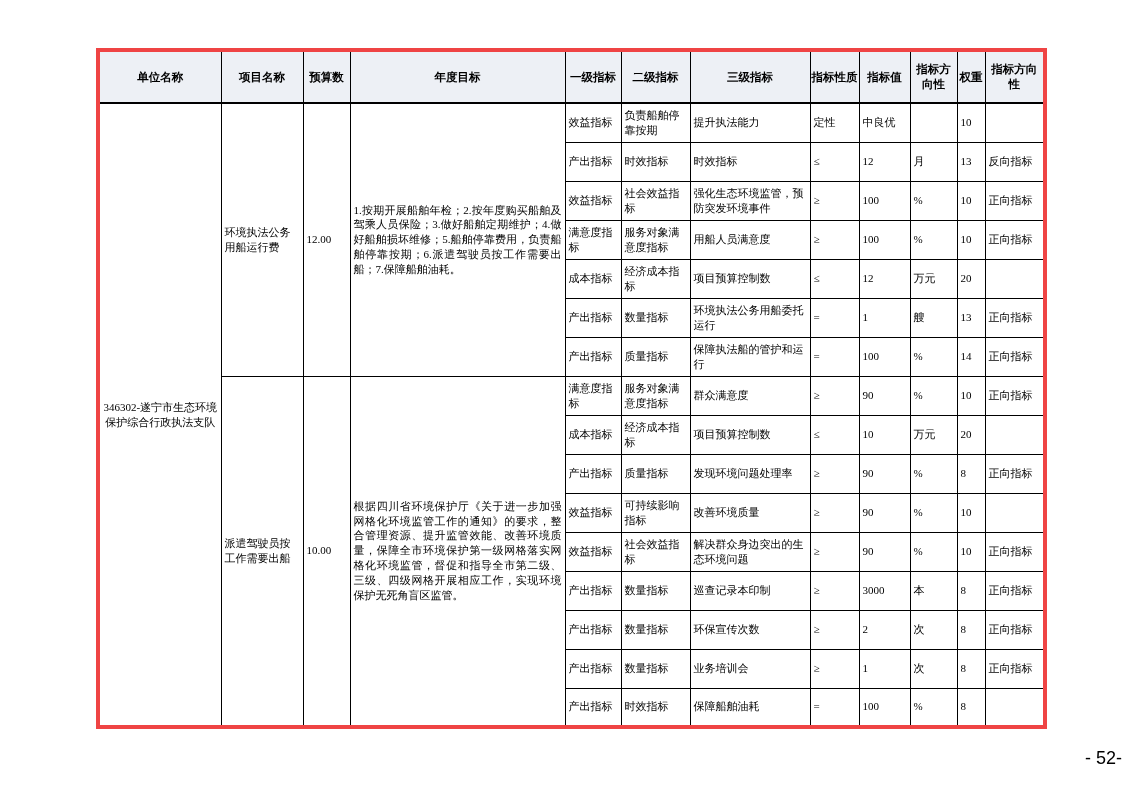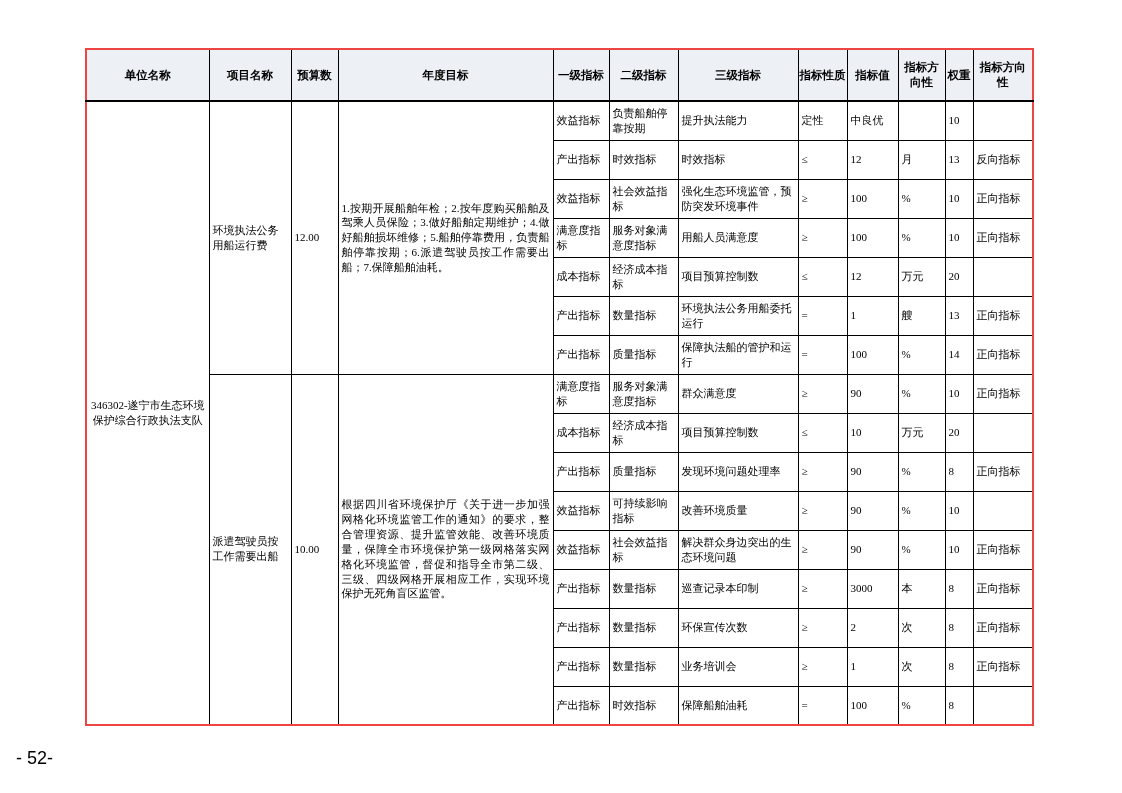--- a/index.html
+++ b/index.html
@@ -10,26 +10,26 @@
   }
   .sheet {
     position: relative;
     width: 1122px;
     height: 793px;
     background: #ffffff;
     overflow: hidden;
   }
   table.perf-table {
     position: absolute;
-    left: 85px;
+    left: 96px;
     top: 48px;
     width: 947px;
     border-collapse: collapse;
     table-layout: fixed;
-    border: 2px solid #ef4444;
+    border: 4px solid #ef4444;
   }
   table.perf-table th {
     background: #edf0f5;
     border: 1px solid #000;
     border-bottom: 2px solid #000;
     font-weight: bold;
     font-size: 11.5px;
     color: #000;
     text-align: center;
     padding: 10px 1px;
@@ -53,21 +53,21 @@
     text-align: justify;
     padding: 4px 5px;
     line-height: 1.5;
   }
   td.val-cell, td.unitm-cell, td.weight-cell, td.nature-cell { text-align: left; }
   .page-number {
     position: absolute;
     left: 0;
     right: 0;
     top: 748px;
-    text-align: left;
+    text-align: right;
     font-family: "Liberation Sans", "DejaVu Sans", sans-serif;
     font-size: 18px;
     color: #000;
     margin-left: 16px;
   }
 </style>
 </head>
 <body>
 
 <div class="sheet">

